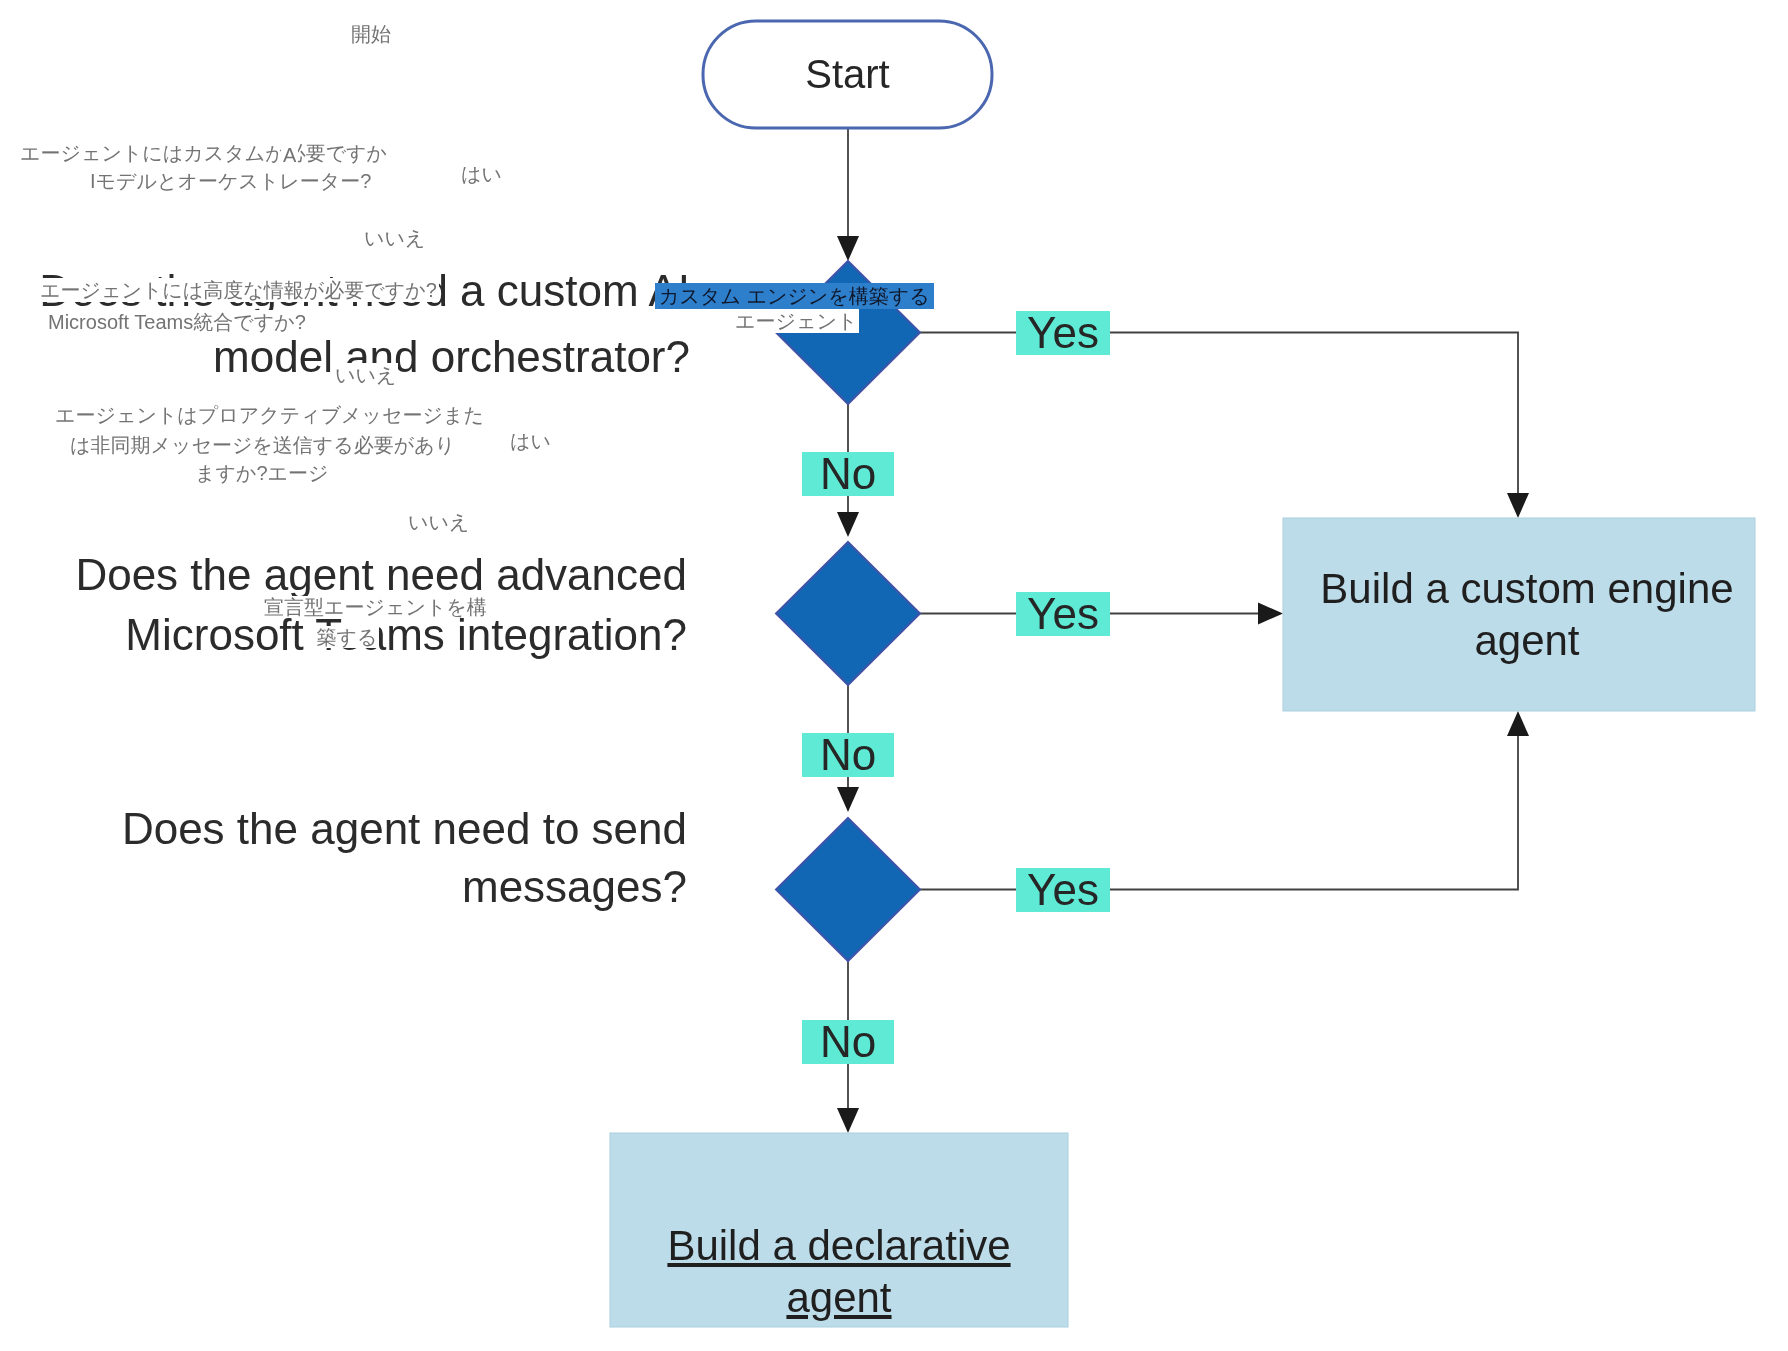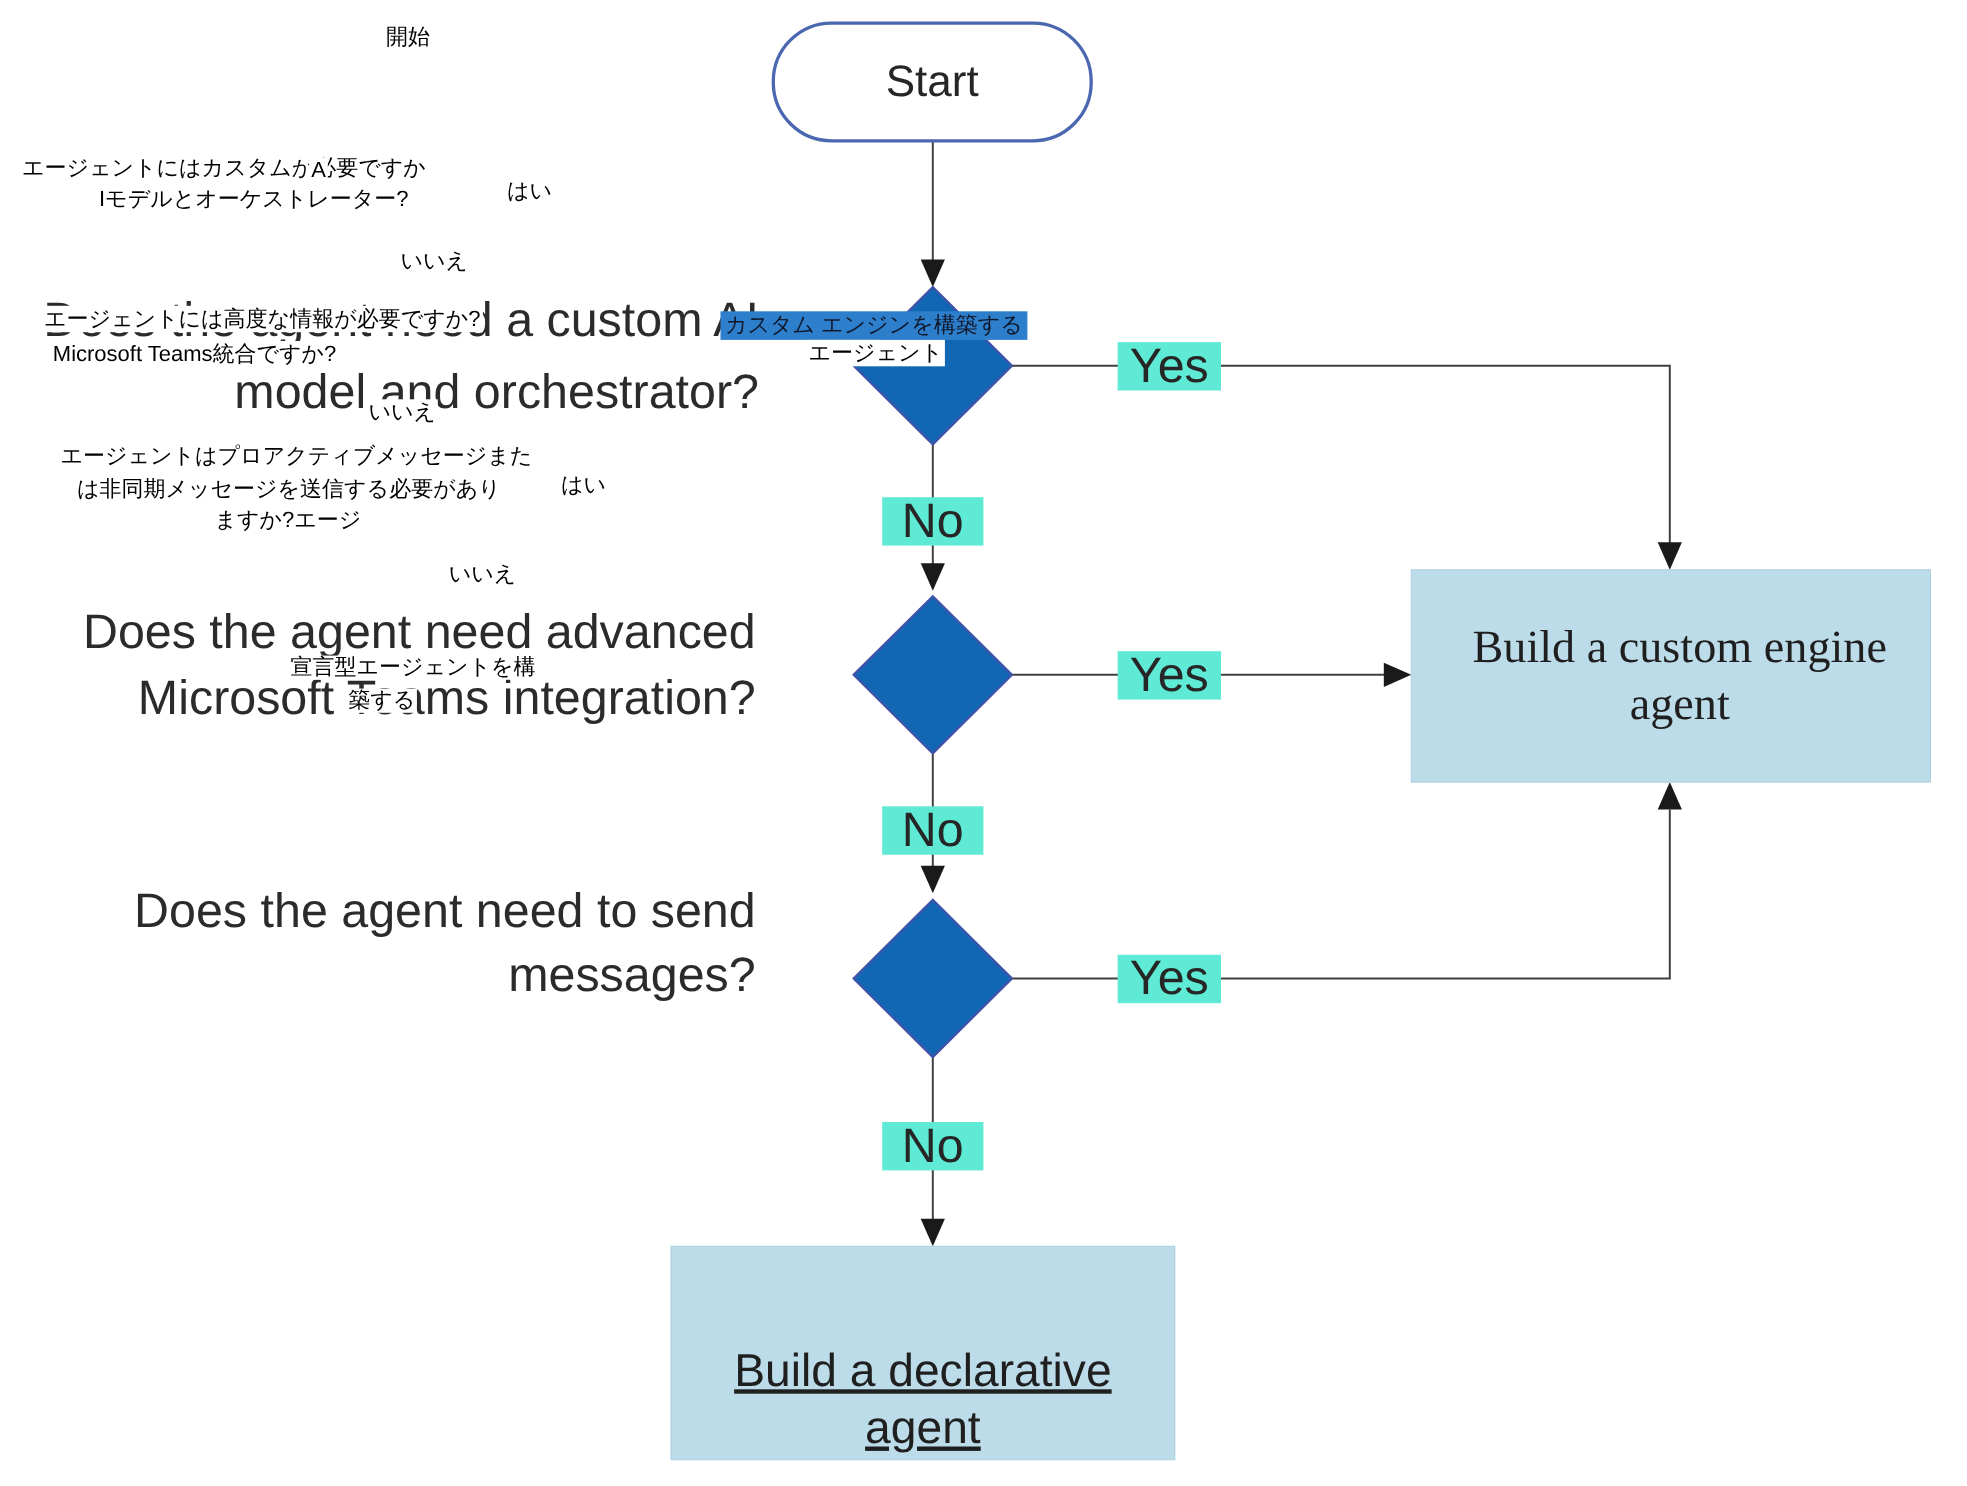--- a/index.html
+++ b/index.html
@@ -18,24 +18,24 @@
   .q3{right:1101px;top:800px;line-height:58px;}
   .edge-label{font-size:44px;text-align:center;background:#5eead4;line-height:44px;}
   .yes1{left:1016px;top:311px;width:94px;}
   .yes2{left:1016px;top:592px;width:94px;}
   .yes3{left:1016px;top:868px;width:94px;}
   .no1{left:802px;top:452px;width:92px;}
   .no2{left:802px;top:733px;width:92px;}
   .no3{left:802px;top:1020px;width:92px;}
   .outcome{display:flex;align-items:center;justify-content:center;text-align:center;
     font-size:42px;line-height:52px;white-space:pre-line;color:#1f1f1f;}
-  .outcome1{left:1283px;top:518px;width:488px;height:193px;font-family:Liberation Serif, serif;}
+  .outcome1{left:1283px;top:518px;width:488px;height:193px;}
   .outcome2{left:610px;top:1175px;width:458px;height:194px;text-decoration:underline;}
   
-  .jp{font-size:20px;line-height:24px;background:#ffffff;padding:0 2px;white-space:nowrap;color:#000000;}
+  .jp{font-size:20px;line-height:24px;background:#ffffff;padding:0 2px;white-space:nowrap;color:#737373;}
   .jp-kaishi{left:349px;top:22px;}
   .jp-j1l1{left:18px;top:141px;}
   .jp-j1a{left:281px;top:143px;}
   .jp-j1l2{left:88px;top:169px;}
   .jp-hai1{left:459px;top:162px;}
   .jp-iie1{left:362px;top:226px;}
   .jp-j2l1{left:38px;top:278px;}
   .jp-j2l2{left:46px;top:310px;}
   .jp-iie2{left:333px;top:363px;}
   .jp-j3l1{left:53px;top:403px;}

